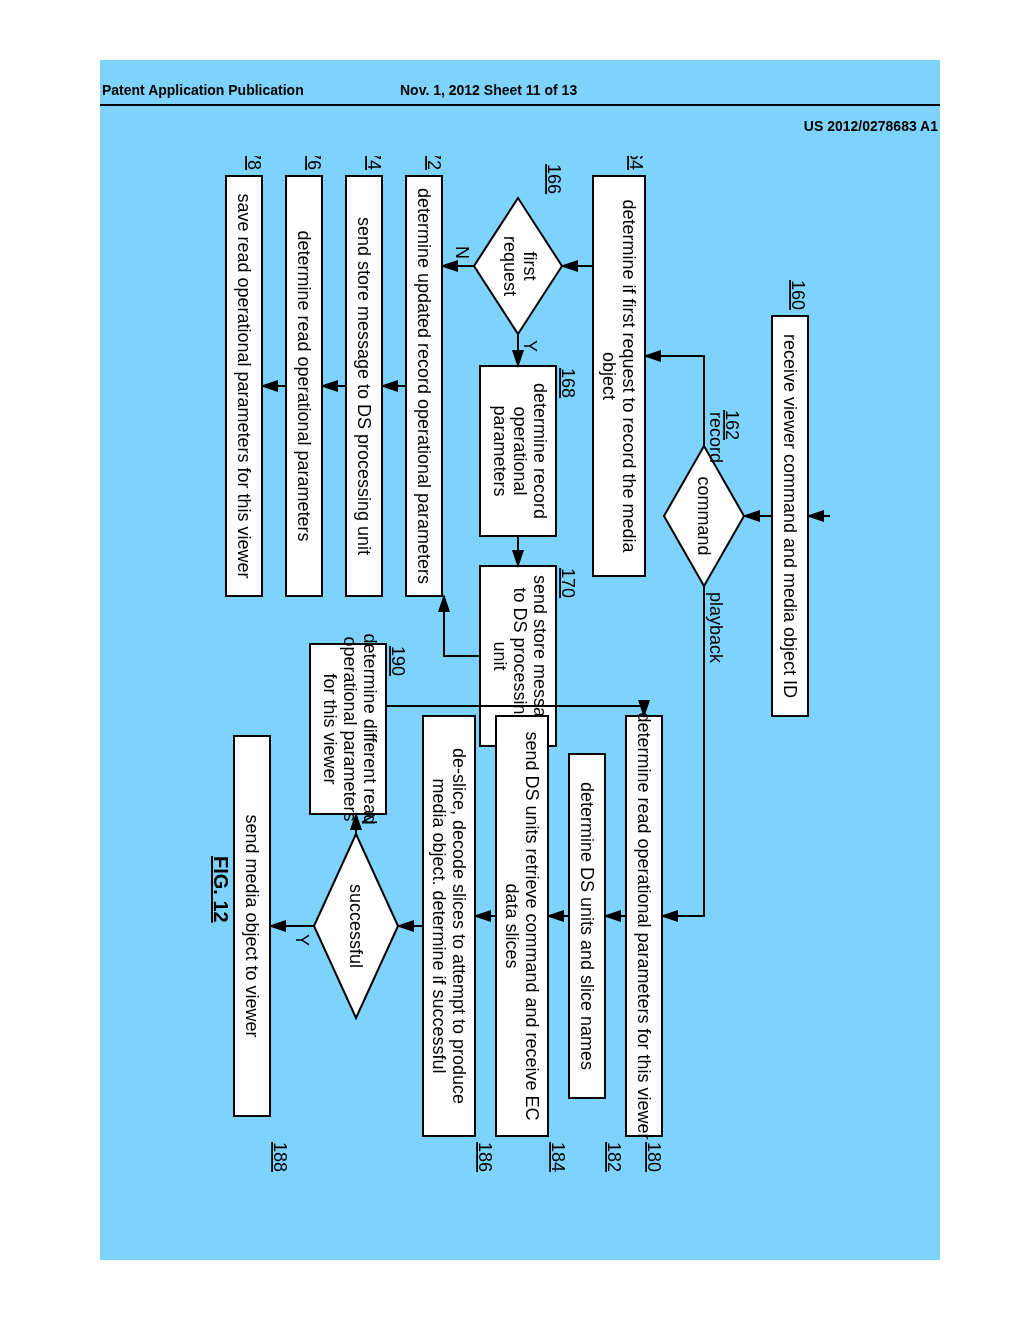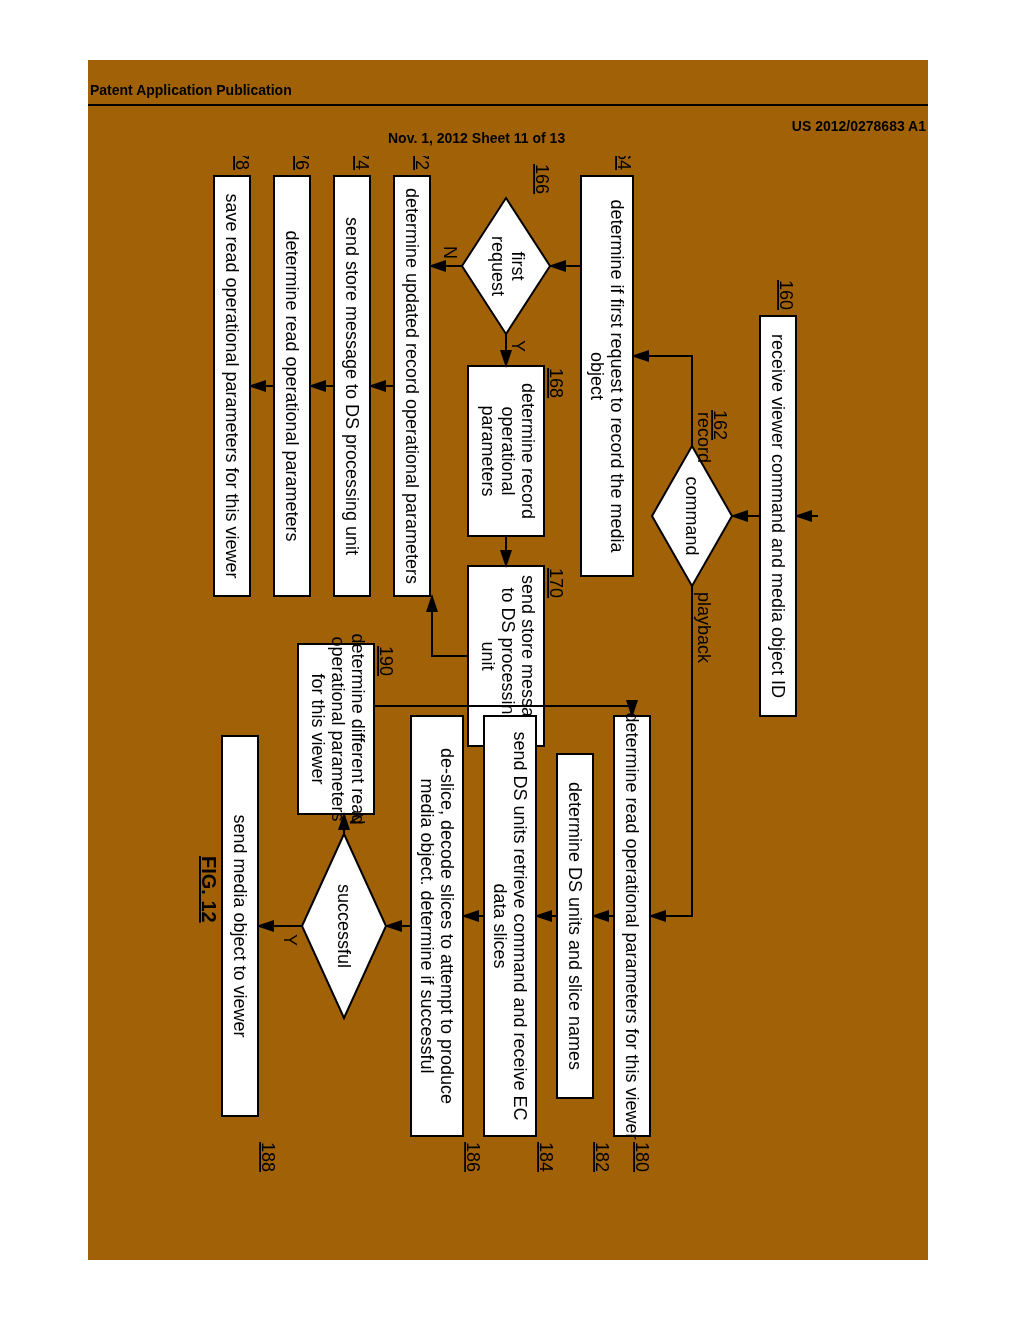--- a/index.html
+++ b/index.html
@@ -7,38 +7,38 @@
     margin: 0;
     padding: 0;
     background: #fff;
     font-family: Arial, Helvetica, sans-serif;
     width: 1024px;
     height: 1320px;
     position: relative;
   }
   .page {
     position: absolute;
-    left: 88px;
+    left: 100px;
     top: 60px;
     width: 840px;
     height: 1200px;
-    background: #a16207;
+    background: #7dd3fc;
   }
   .header {
     position: absolute;
     top: 22px;
     left: 0;
     width: 840px;
     height: 24px;
     border-bottom: 2px solid #000;
     font-size: 14px;
     font-weight: bold;
   }
   .hdr-left { position:absolute; left:2px; top:0; }
-  .hdr-mid  { position:absolute; left:300px; top:0;margin-top:48px; }
+  .hdr-mid  { position:absolute; left:300px; top:0; }
   .hdr-right{ position:absolute; right:2px; top:0;margin-top:36px; }
 
   .diagram {
     position: absolute;
     left: 110px;
     top: 96px;
     width: 620px;
     height: 1045px;
     transform: rotate(90deg);
     transform-origin: 310px 310px;

